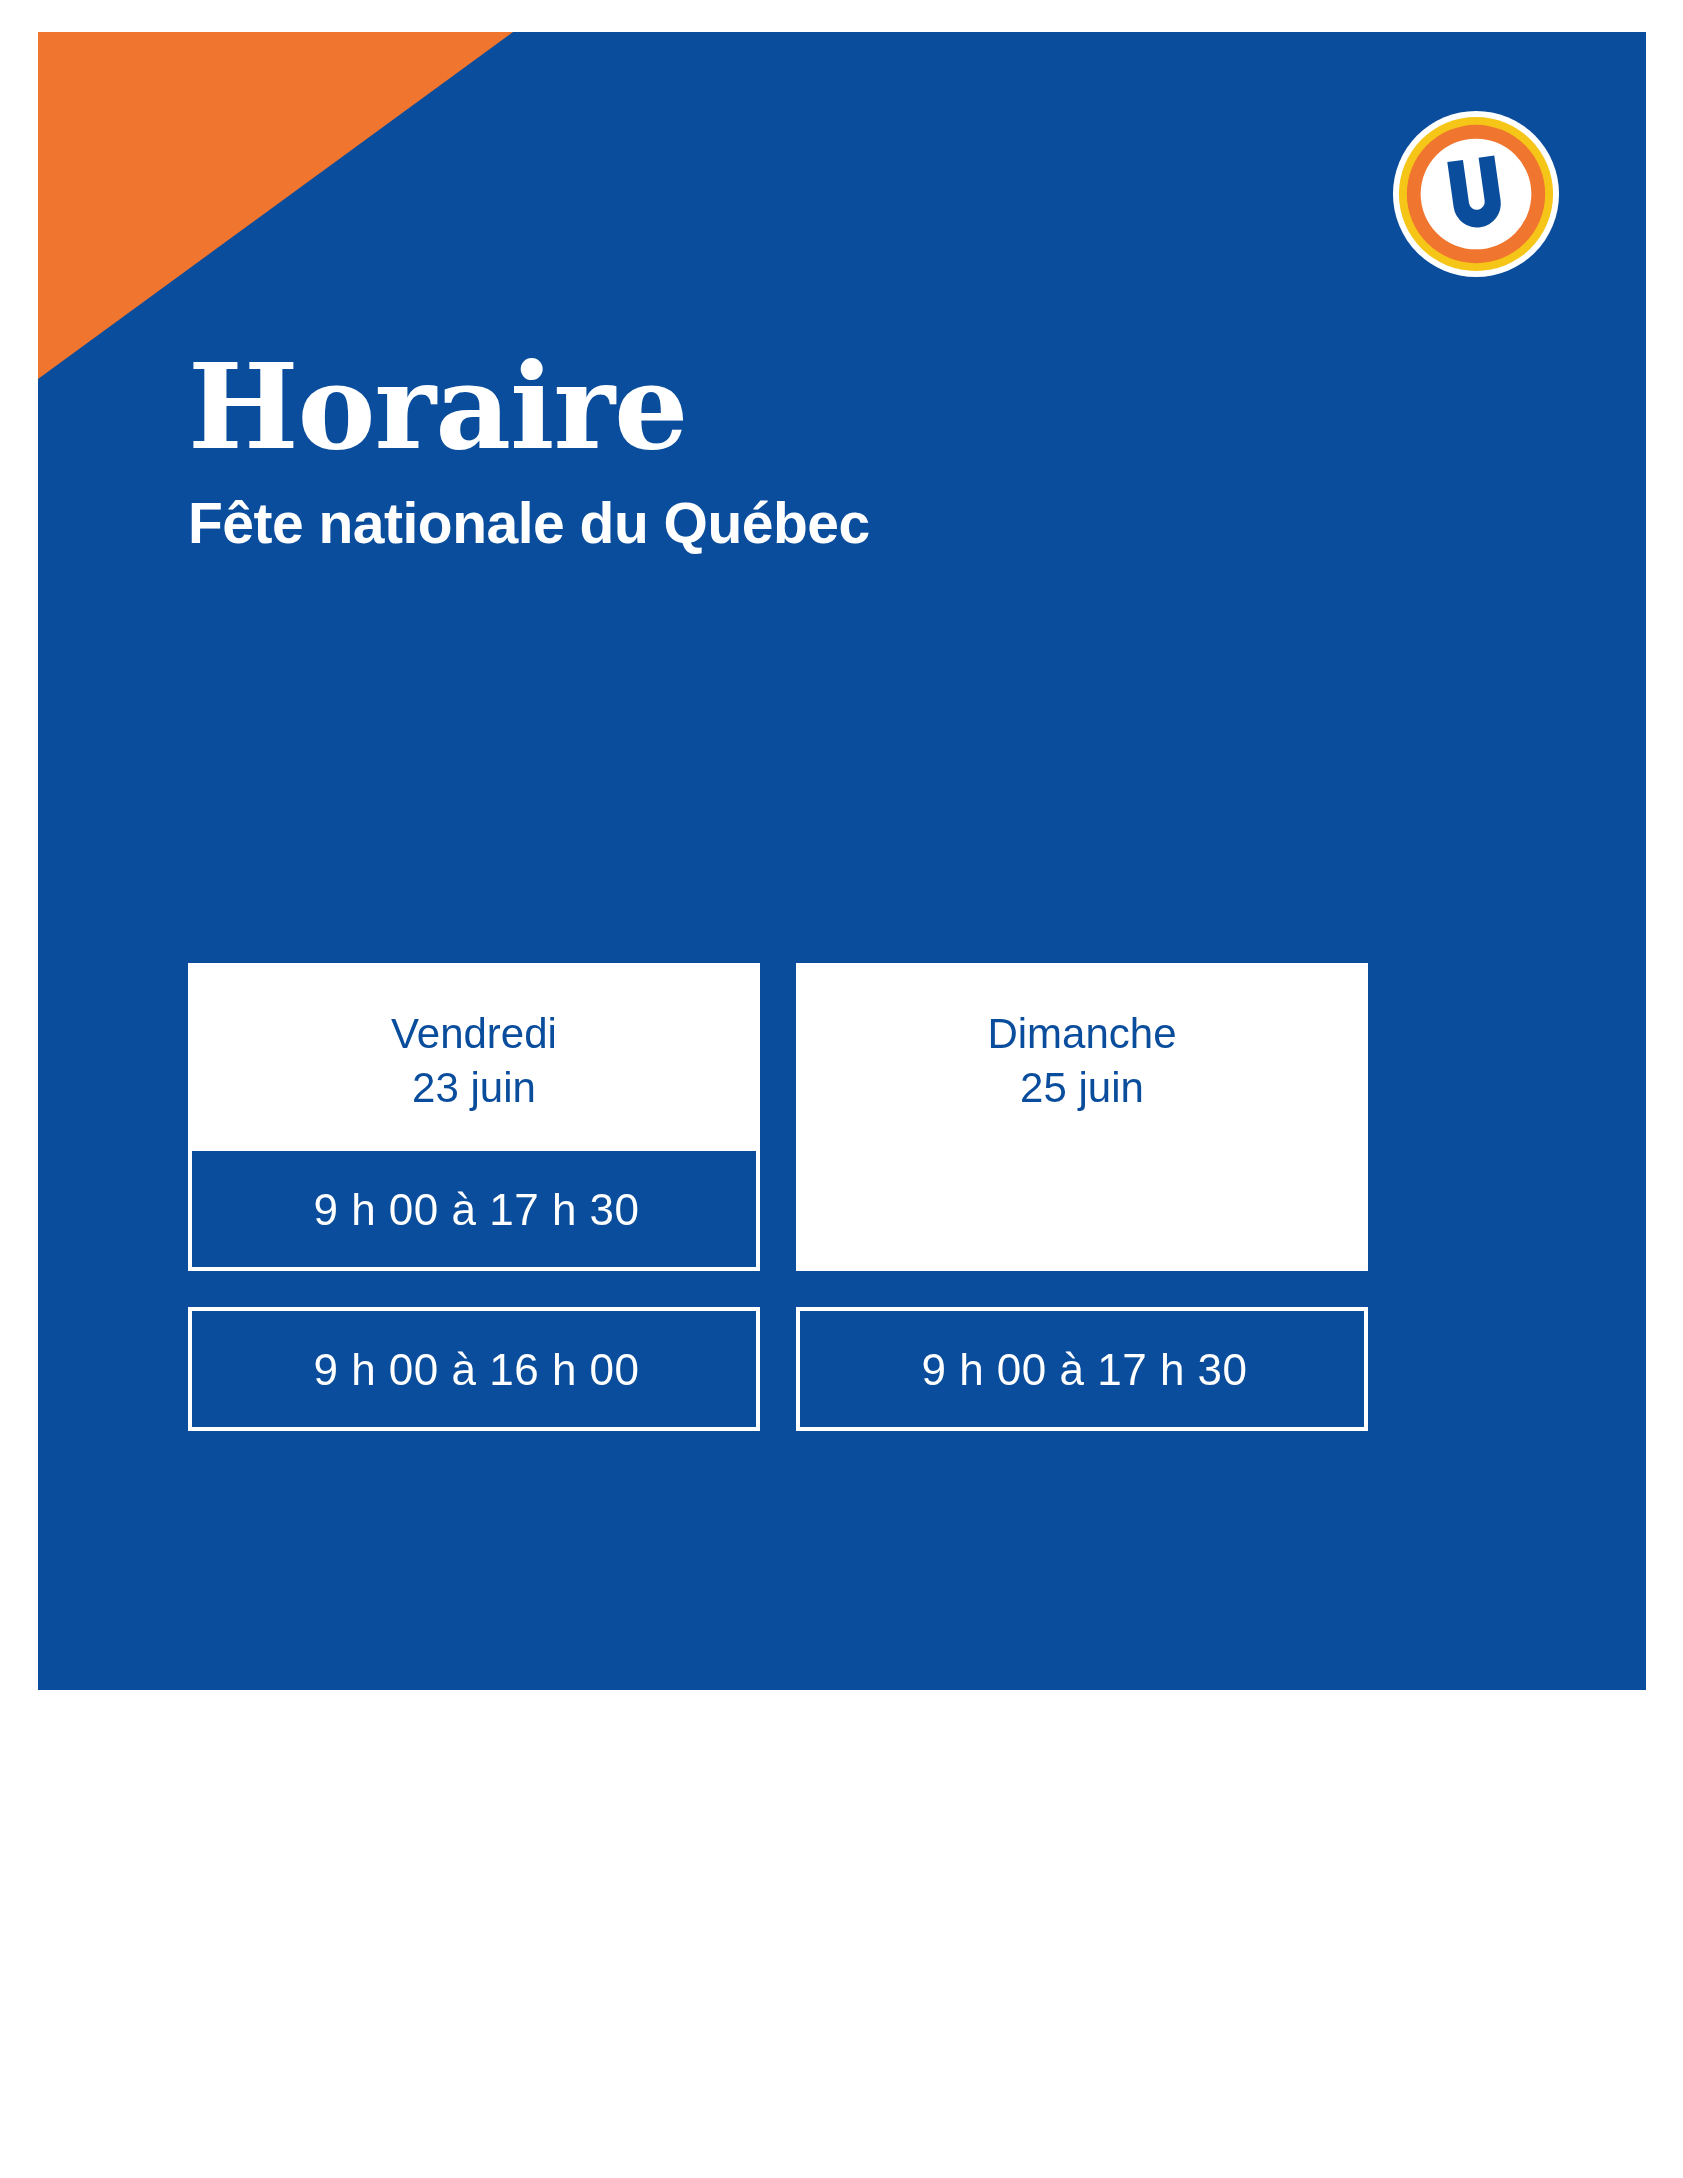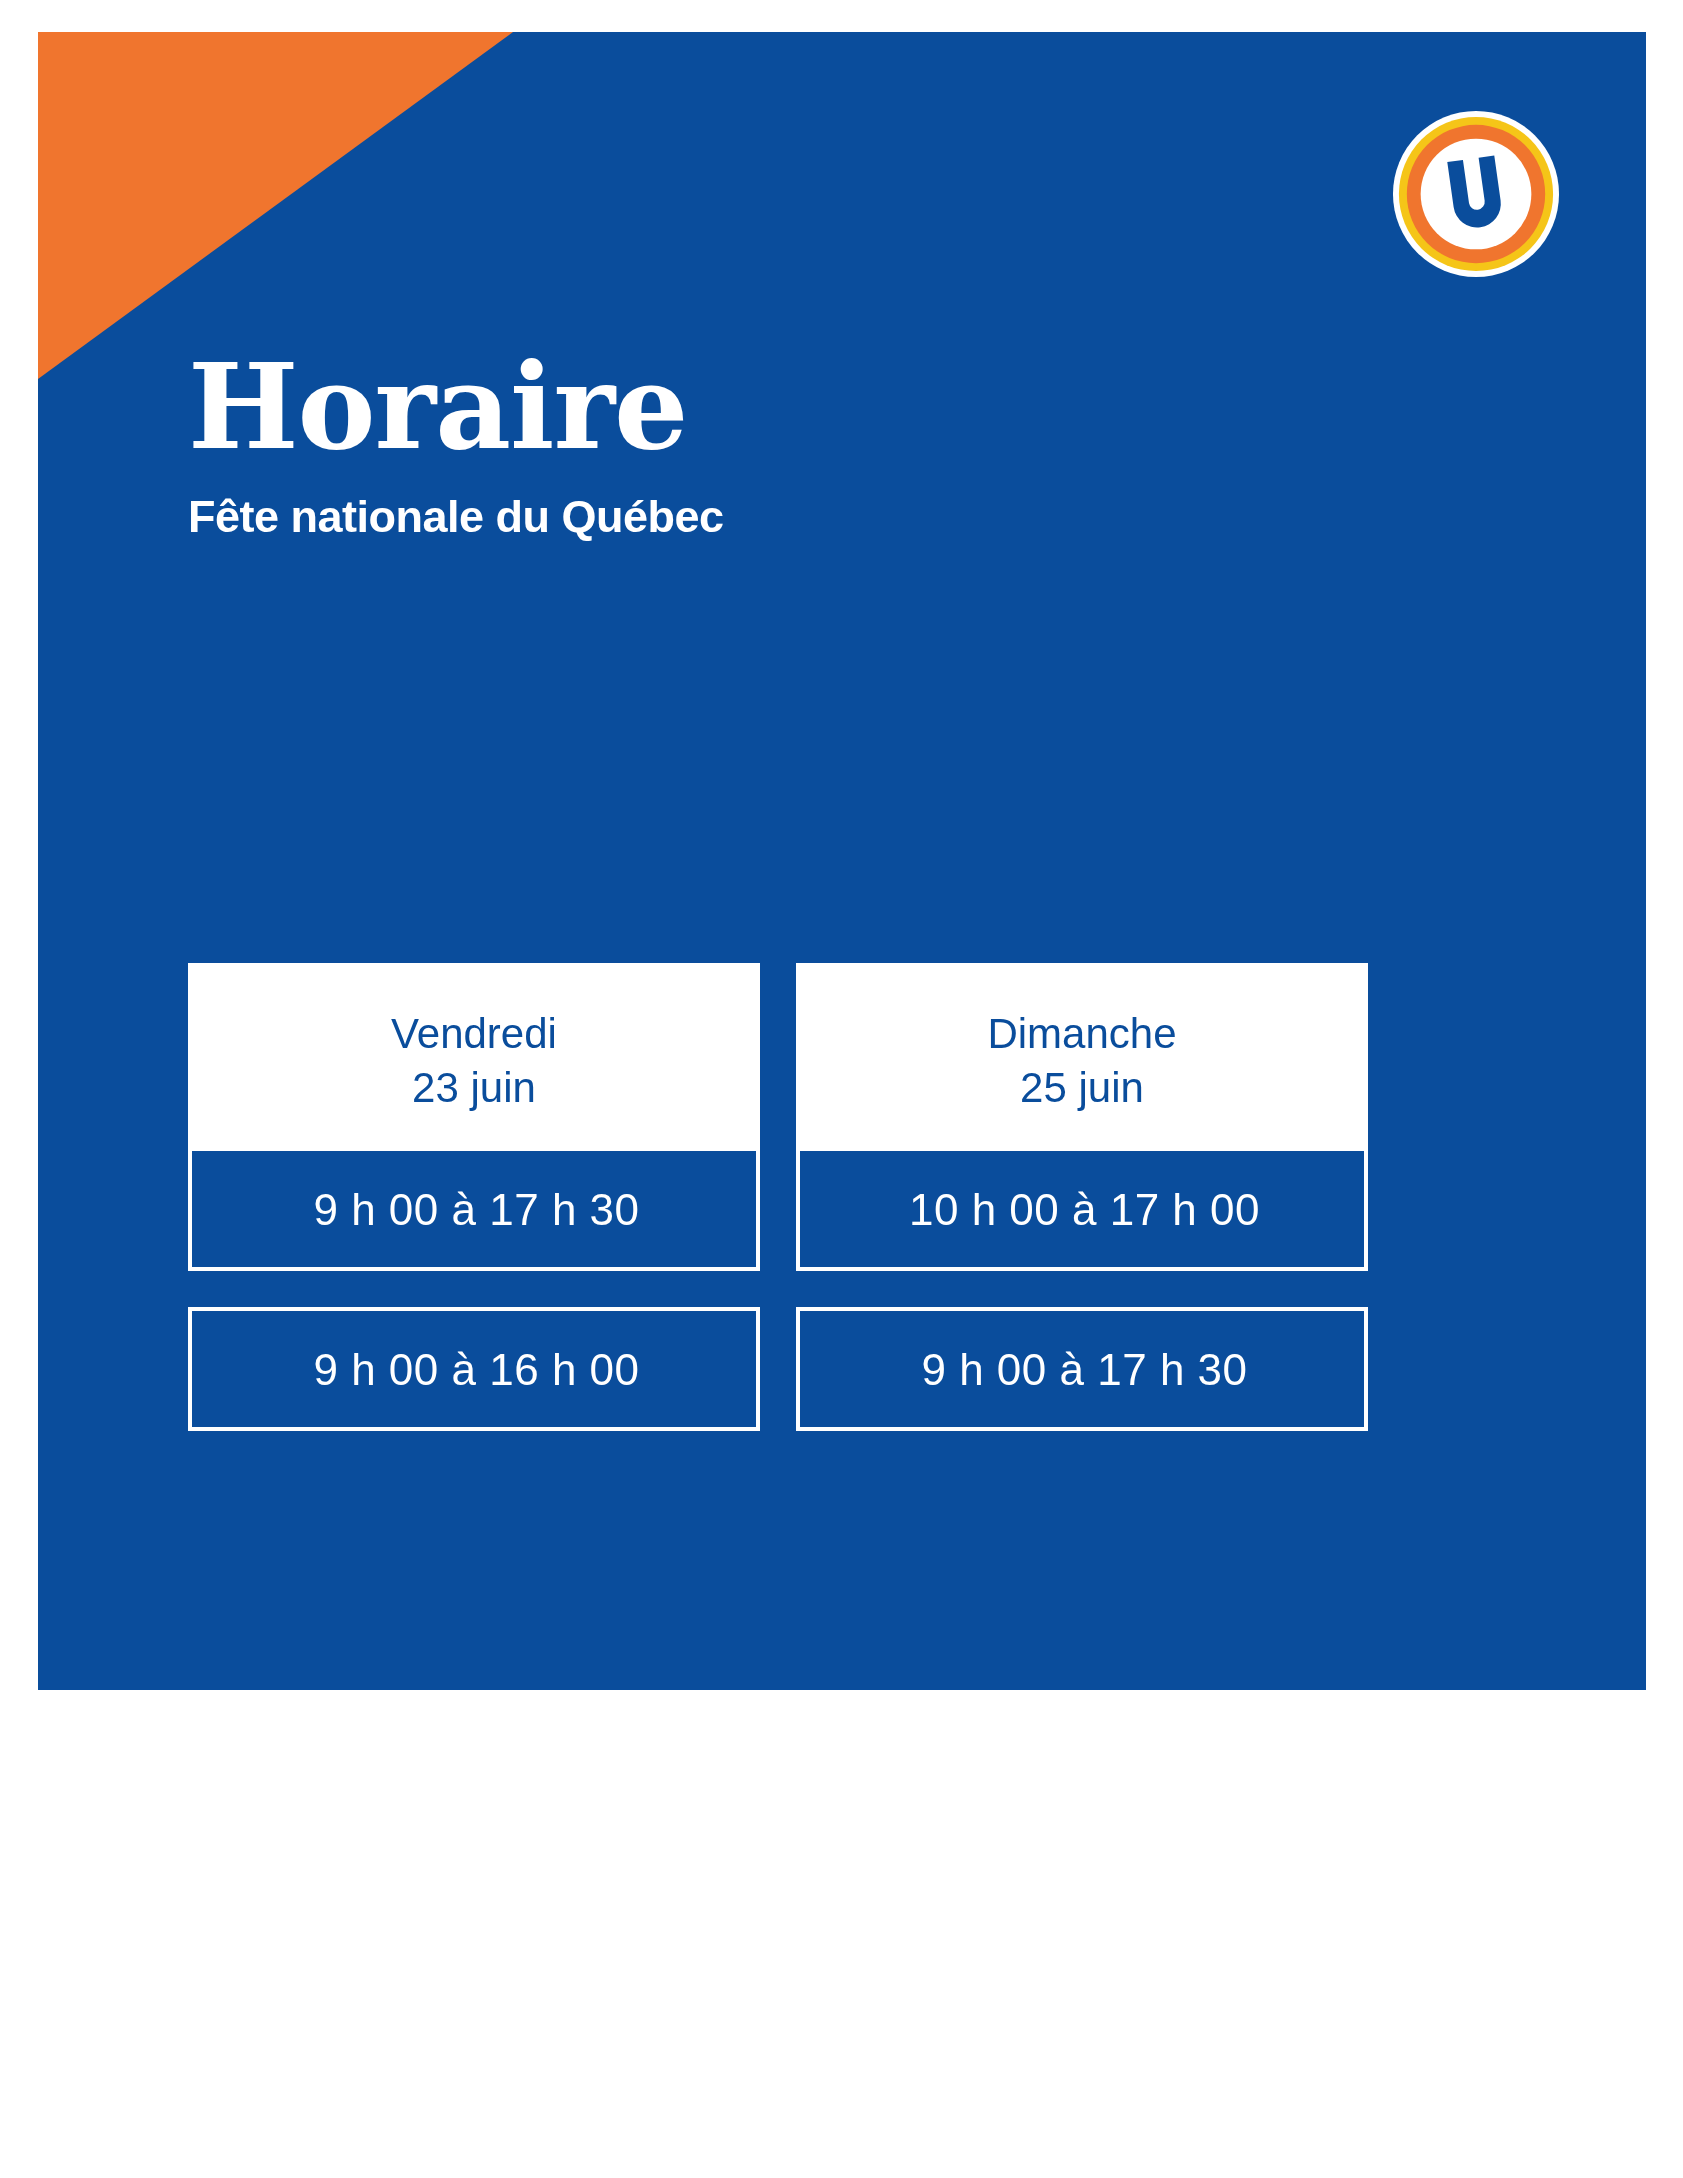--- a/index.html
+++ b/index.html
@@ -57,21 +57,21 @@
     font-weight: 700;
     font-size: 117px;
     line-height: 1.0;
     color: #ffffff;
     letter-spacing: -1px;
     margin: 0;
   }
   .sub-title {
     font-family: "Liberation Sans", sans-serif;
     font-weight: 700;
-    font-size: 45px;
+    font-size: 57px;
     line-height: 1.1;
     color: #ffffff;
     margin: 26px 0 0 0;
     letter-spacing: -0.5px;
   }
 
   
   .cards {
     position: absolute;
     left: 150px;
@@ -143,21 +143,20 @@
         <span class="daydate">23 juin</span>
       </div>
       <div class="card-hours">9 h 00 à 17 h 30</div>
     </div>
 
     <div class="card">
       <div class="card-day">
         <span class="dayname">Dimanche</span>
         <span class="daydate">25 juin</span>
       </div>
-      <div class="card-hours">10 h 00 à 17 h 00</div>
     </div>
 
     <div class="card">
       <div class="card-hours">9 h 00 à 16 h 00</div>
     </div>
 
     <div class="card">
       <div class="card-hours">9 h 00 à 17 h 30</div>
     </div>
 

